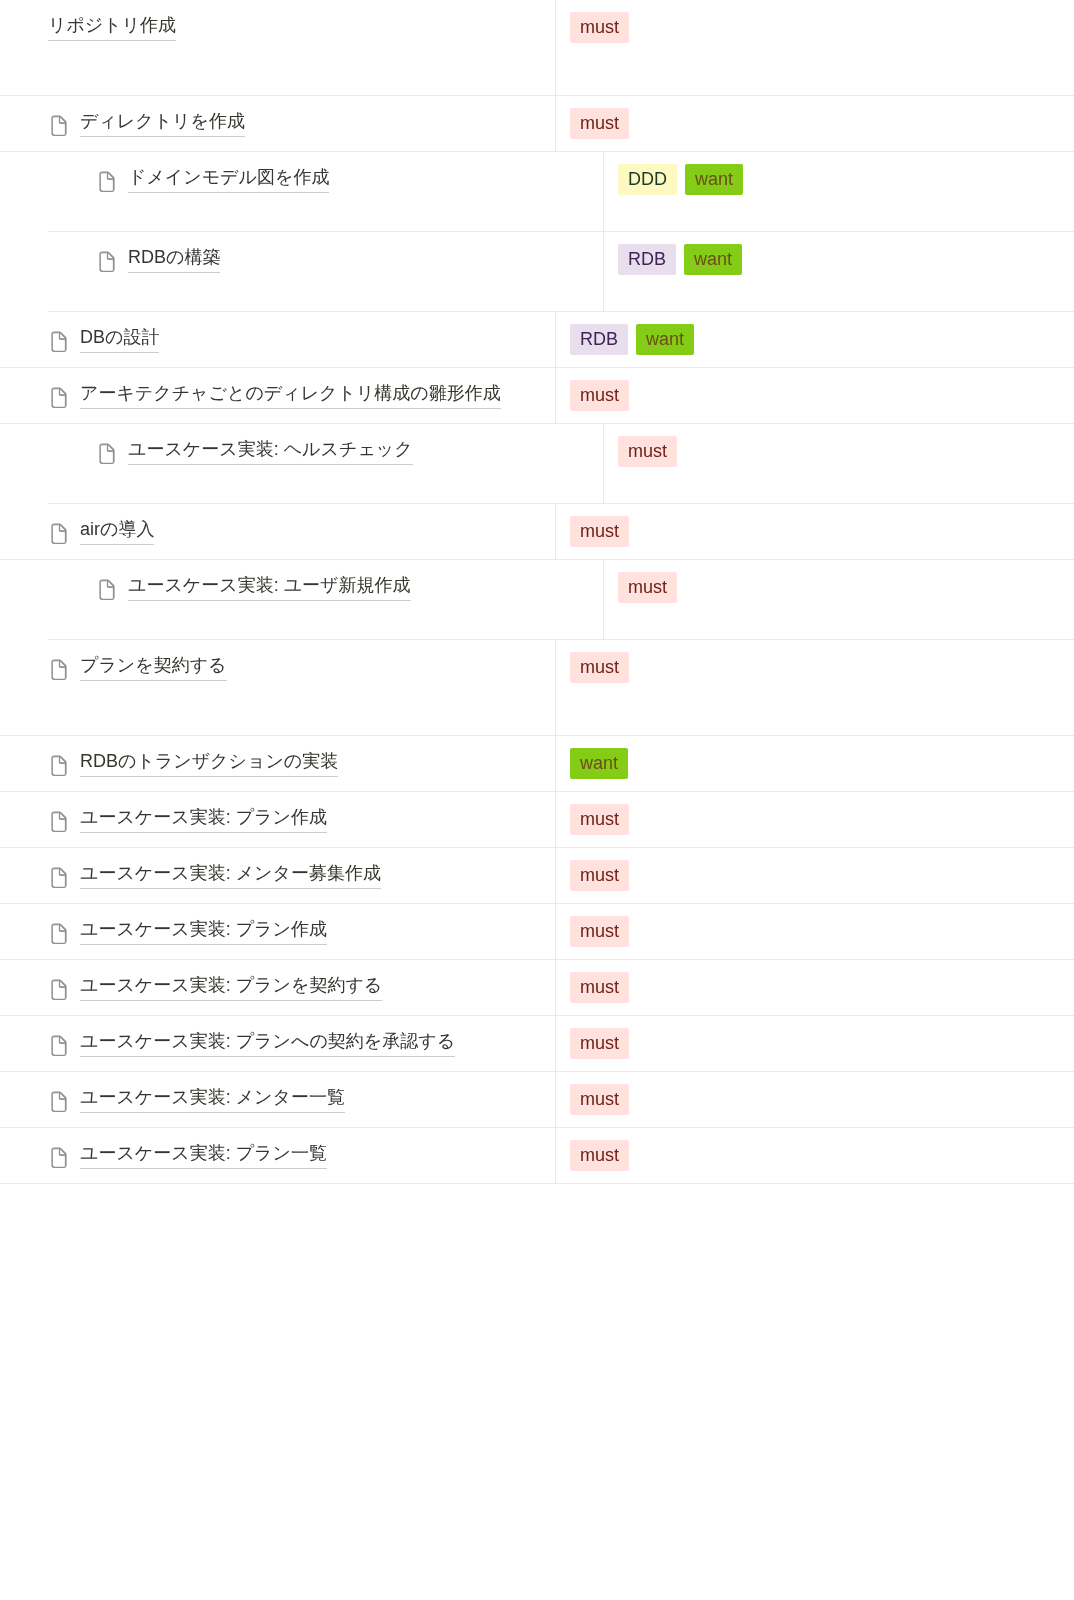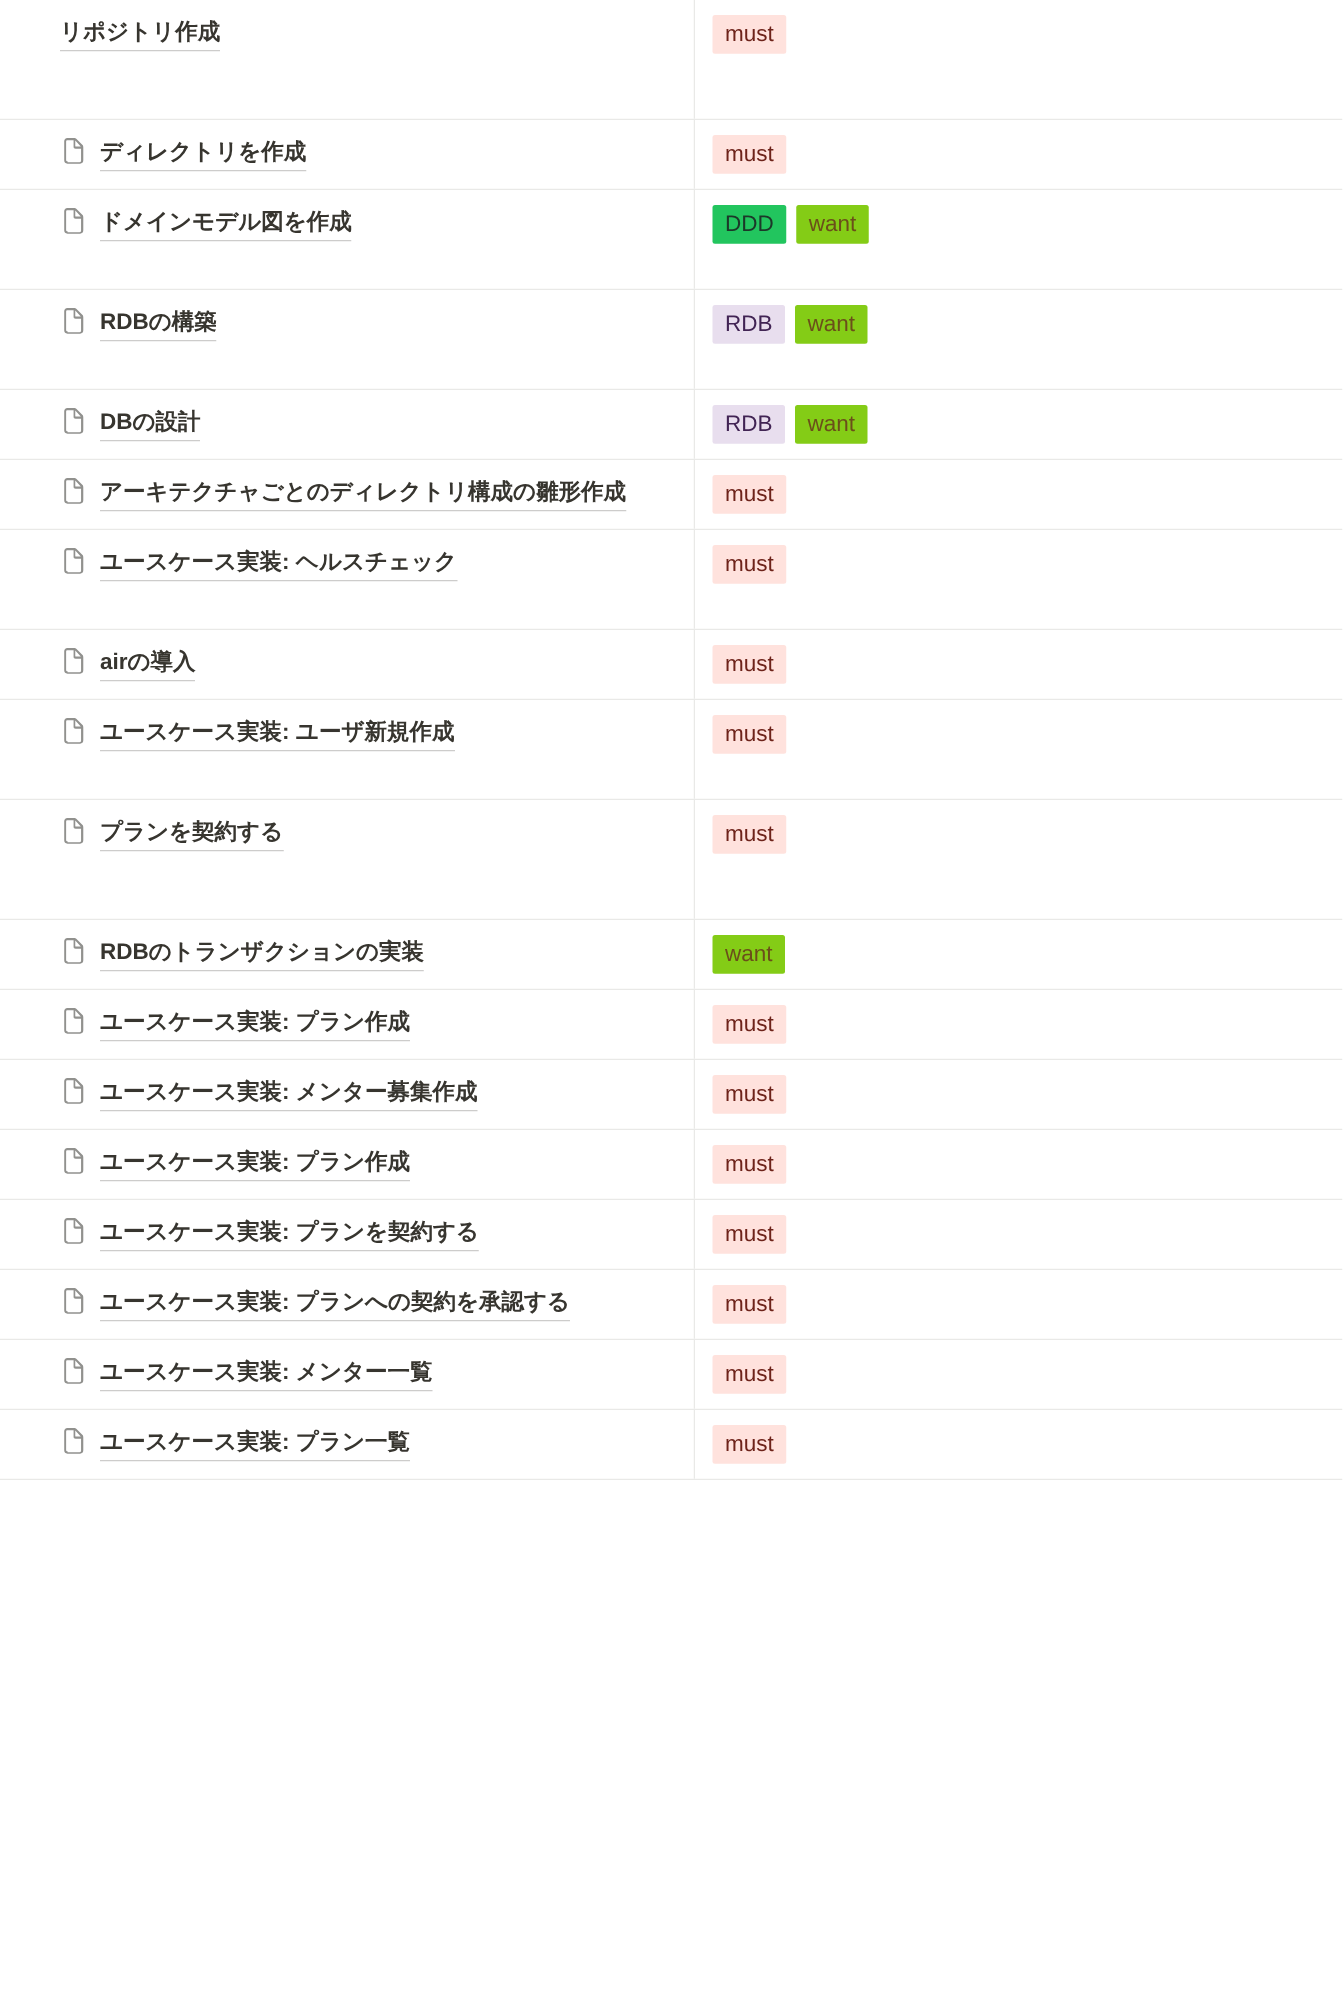--- a/index.html
+++ b/index.html
@@ -32,24 +32,23 @@
     .cell-tags {
       flex: 1;
       padding: 12px 14px;
       display: flex;
       align-items: flex-start;
       gap: 8px;
       flex-wrap: wrap;
     }
     .title-inner {
       display: flex;
-      align-items: flex-start;
+      align-items: flex-end;
       gap: 10px;
       width: 100%;
-      font-weight: bold;
     }
     .page-icon {
       flex-shrink: 0;
       width: 22px;
       height: 22px;
       margin-top: 2px;
       color: #91918e;
     }
     .page-icon svg {
       width: 22px;
@@ -77,33 +76,34 @@
     }
     .tag-must {
       background: #ffe2dd;
       color: #6e231a;
     }
     .tag-want {
       background: #84cc16;
       color: #6b4f1a;
     }
     .tag-ddd {
-      background: #22c55e;
+      background: #fef9c3;
       color: #1c3829;
     }
     .tag-rdb {
       background: #e8deee;
       color: #412454;
       text-align: right;
     }
     .row-tall {
       min-height: 96px;
     }
     .row-med {
       min-height: 80px;
+      margin-left: 48px;
     }
   </style>
 </head>
 <body>
 
 <div class="table" id="table-root">
     <div class="row row-tall no-icon-row">
       <div class="cell-title">
         <div class="title-inner">
           <span class="title-text">リポジトリ作成</span>

